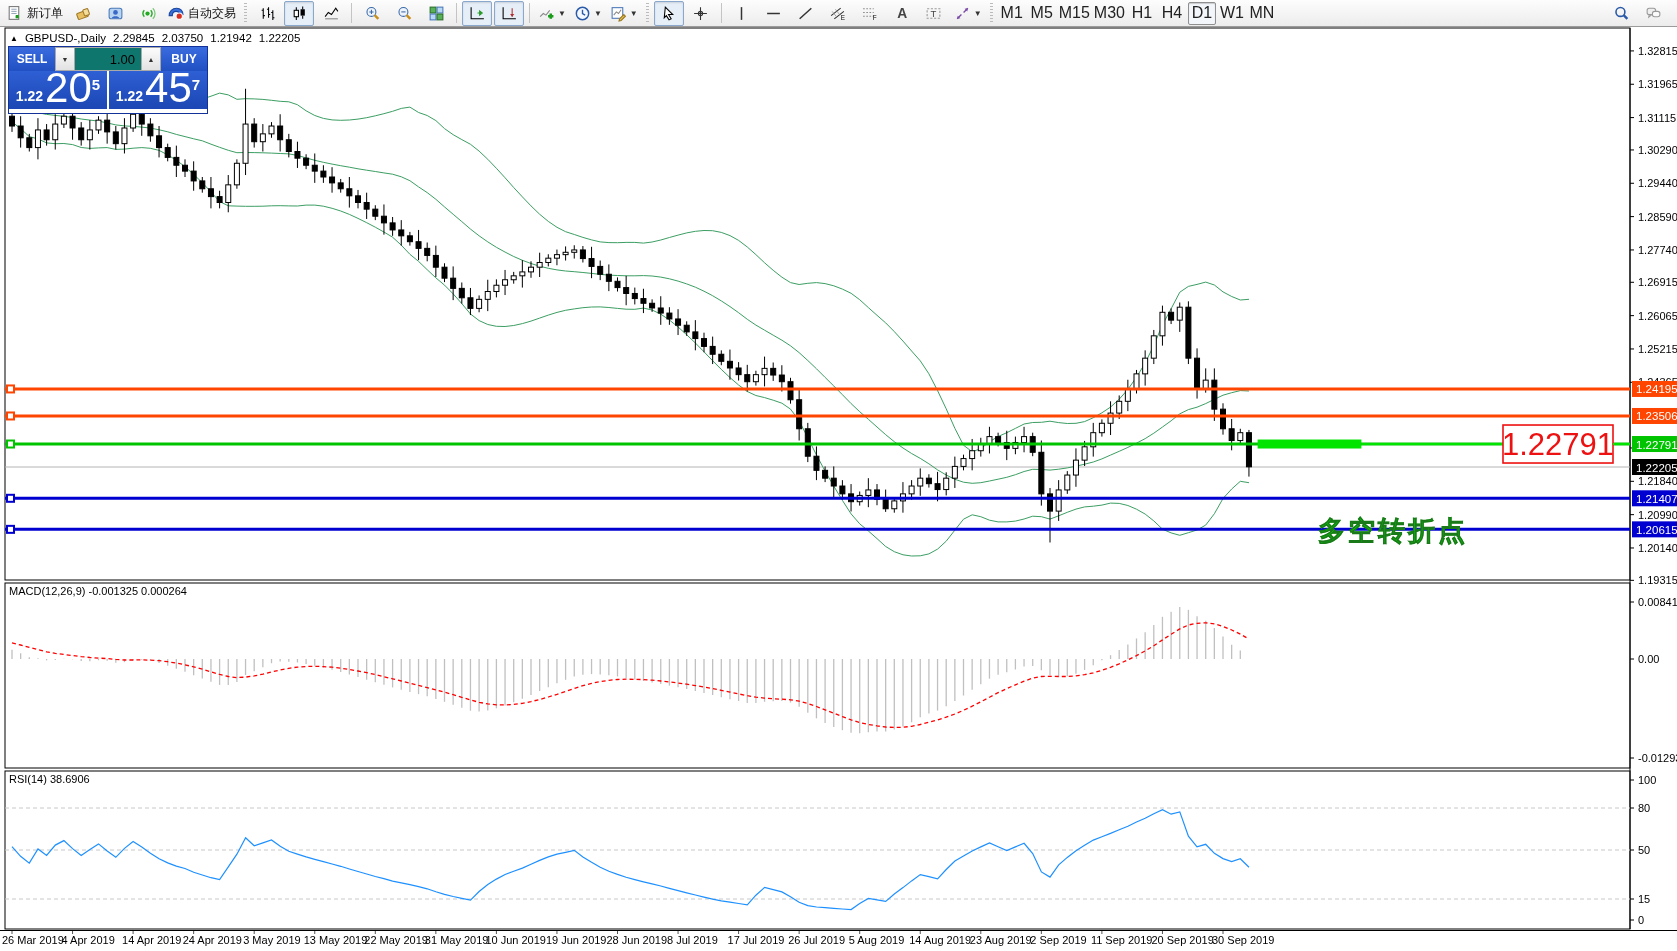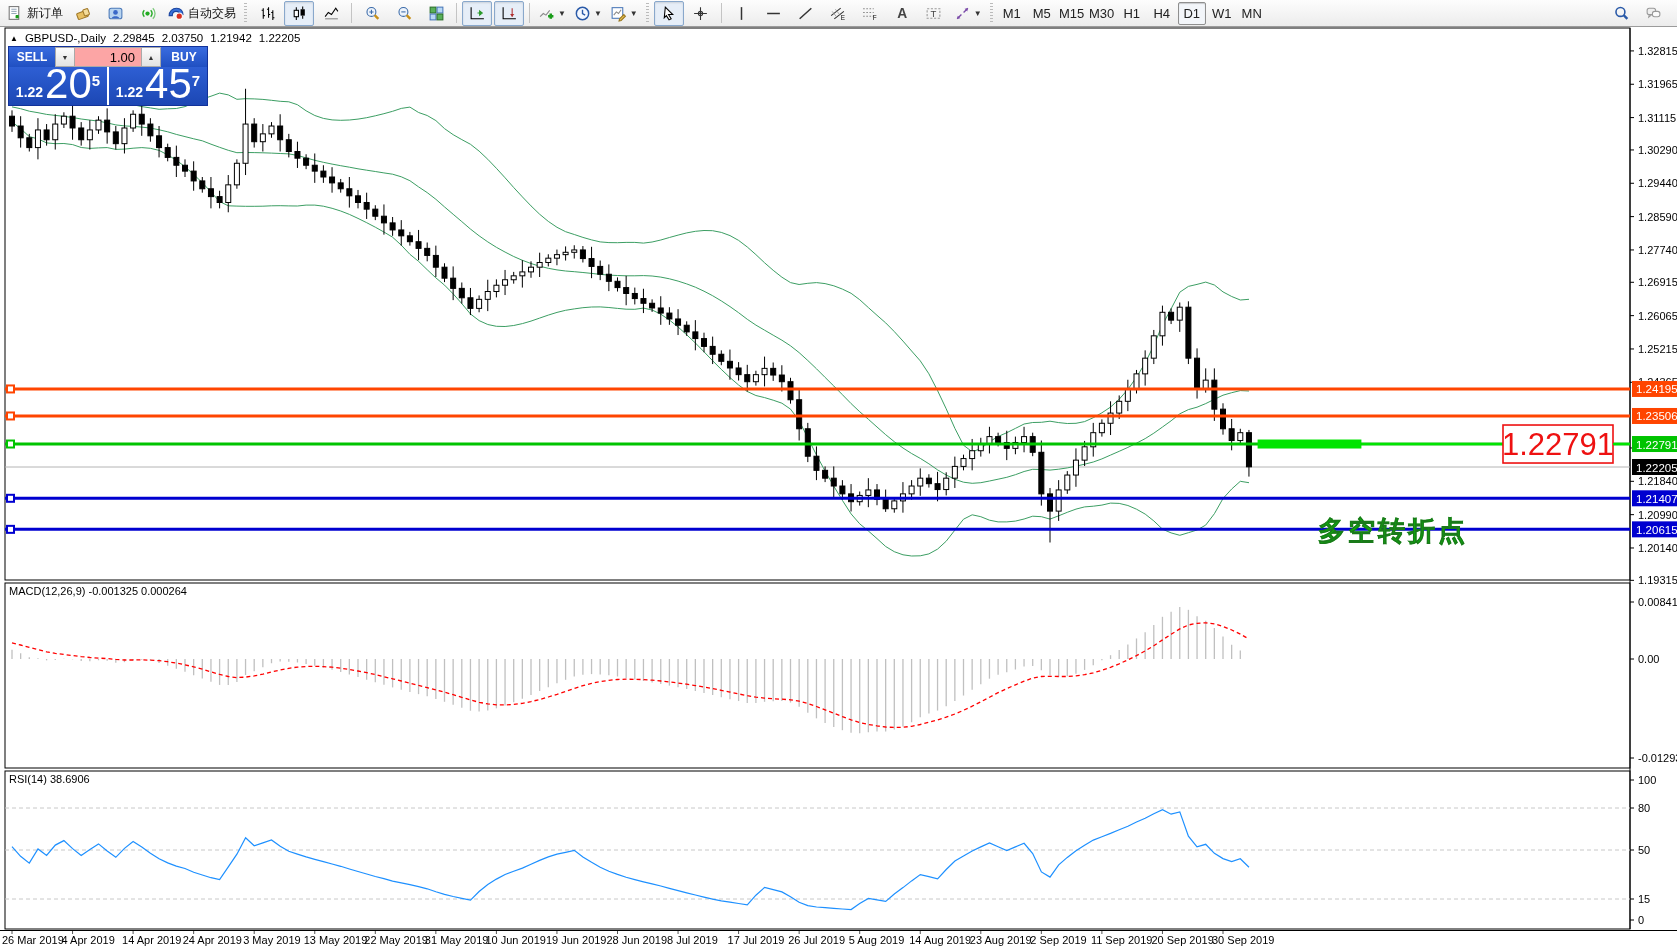--- a/index.html
+++ b/index.html
@@ -10,40 +10,40 @@
     display:flex;align-items:center;box-sizing:border-box;padding-left:2px;}
   .tb-btn{height:23px;min-width:24px;display:flex;align-items:center;justify-content:center;
     border:1px solid transparent;border-radius:2px;margin:0 1px;padding:0 2px;cursor:default;}
   .tb-btn.pressed{background:#e6eef8;border-color:#89a8cc;box-shadow:inset 0 1px 2px rgba(0,0,0,.12);}
   .tb-label{font-size:12px;color:#111;margin-left:4px;white-space:nowrap;text-align:center;}
   .tb-sep{width:1px;height:20px;background:#c4c4c4;margin:0 4px;}
   .tb-grip{width:5px;height:20px;margin:0 3px;
     background-image:repeating-linear-gradient(#bbb 0 1px,transparent 1px 3px);background-size:3px 100%;background-repeat:no-repeat;background-position:center;}
   .tb-dd{font-size:8px;color:#333;margin-left:3px;}
   .tf-btn{height:21px;min-width:26px;display:flex;align-items:center;justify-content:center;
-    font-size:13px;color:#222;border:1px solid transparent;border-radius:2px;margin:0 1px;}
+    font-size:16px;color:#222;border:1px solid transparent;border-radius:2px;margin:0 1px;}
   .tf-btn.pressed{background:#f3f6fa;border-color:#8f8f8f;box-shadow:inset 0 1px 1px rgba(0,0,0,.18);}
   #tb-right{margin-left:auto;display:flex;align-items:center;margin-right:8px;}
   
   #chartwrap{position:absolute;left:0;top:27px;width:1677px;height:924px;}
   #chartsvg{position:absolute;left:0;top:0;}
   
   #symhdr{position:absolute;left:10px;top:5px;font-size:11.5px;color:#000;display:flex;gap:7px;align-items:center;z-index:5;}
   #symhdr .tri{font-size:8px;}
   
-  #tradepanel{position:absolute;left:8px;top:19px;width:200px;height:60px;z-index:6;
+  #tradepanel{position:absolute;left:8px;top:19px;width:200px;height:68px;z-index:6;
     border:1px solid #12329a;background:#fff;box-sizing:border-box;display:flex;flex-direction:column;}
   #tp-top{display:flex;height:24px;}
   .tp-btn{background:linear-gradient(#3a6ce0,#2050c2);color:#fff;font-size:12px;font-weight:bold;
     display:flex;align-items:center;justify-content:center;}
   #tp-sell-btn{width:46px;}
   #tp-buy-btn{width:46px;}
   .tp-step{width:20px;background:linear-gradient(#fcfcfc,#e2e2e2);border:1px solid #a9a9a9;box-sizing:border-box;
     display:flex;align-items:center;justify-content:center;font-size:7px;color:#333;}
-  #tp-vol{flex:1;background:#fca5a5;border-top:1px solid #a9a9a9;border-bottom:1px solid #a9a9a9;
+  #tp-vol{flex:1;background:#0f766e;border-top:1px solid #a9a9a9;border-bottom:1px solid #a9a9a9;
     font-size:13px;color:#000;display:flex;align-items:center;justify-content:flex-end;padding-right:6px;}
   #tp-bottom{display:flex;height:38px;background:#fff;gap:2px;}
   .tp-quote{flex:1;background:linear-gradient(#2e5fd4,#1c47b4);color:#fff;display:flex;align-items:flex-end;
     justify-content:center;padding-bottom:3px;}
   .tp-quote .pfx{font-size:14px;font-weight:bold;margin-right:2px;line-height:1;margin-bottom:3px;margin-top:20px;}
   .tp-quote .big{font-size:42px;font-weight:normal;line-height:.85;text-align:center;}
   .tp-quote .sup{font-size:15px;font-weight:bold;line-height:1;margin-bottom:14px;}
   .icon16{width:17px;height:17px;display:block;}
 </style>
 </head>

